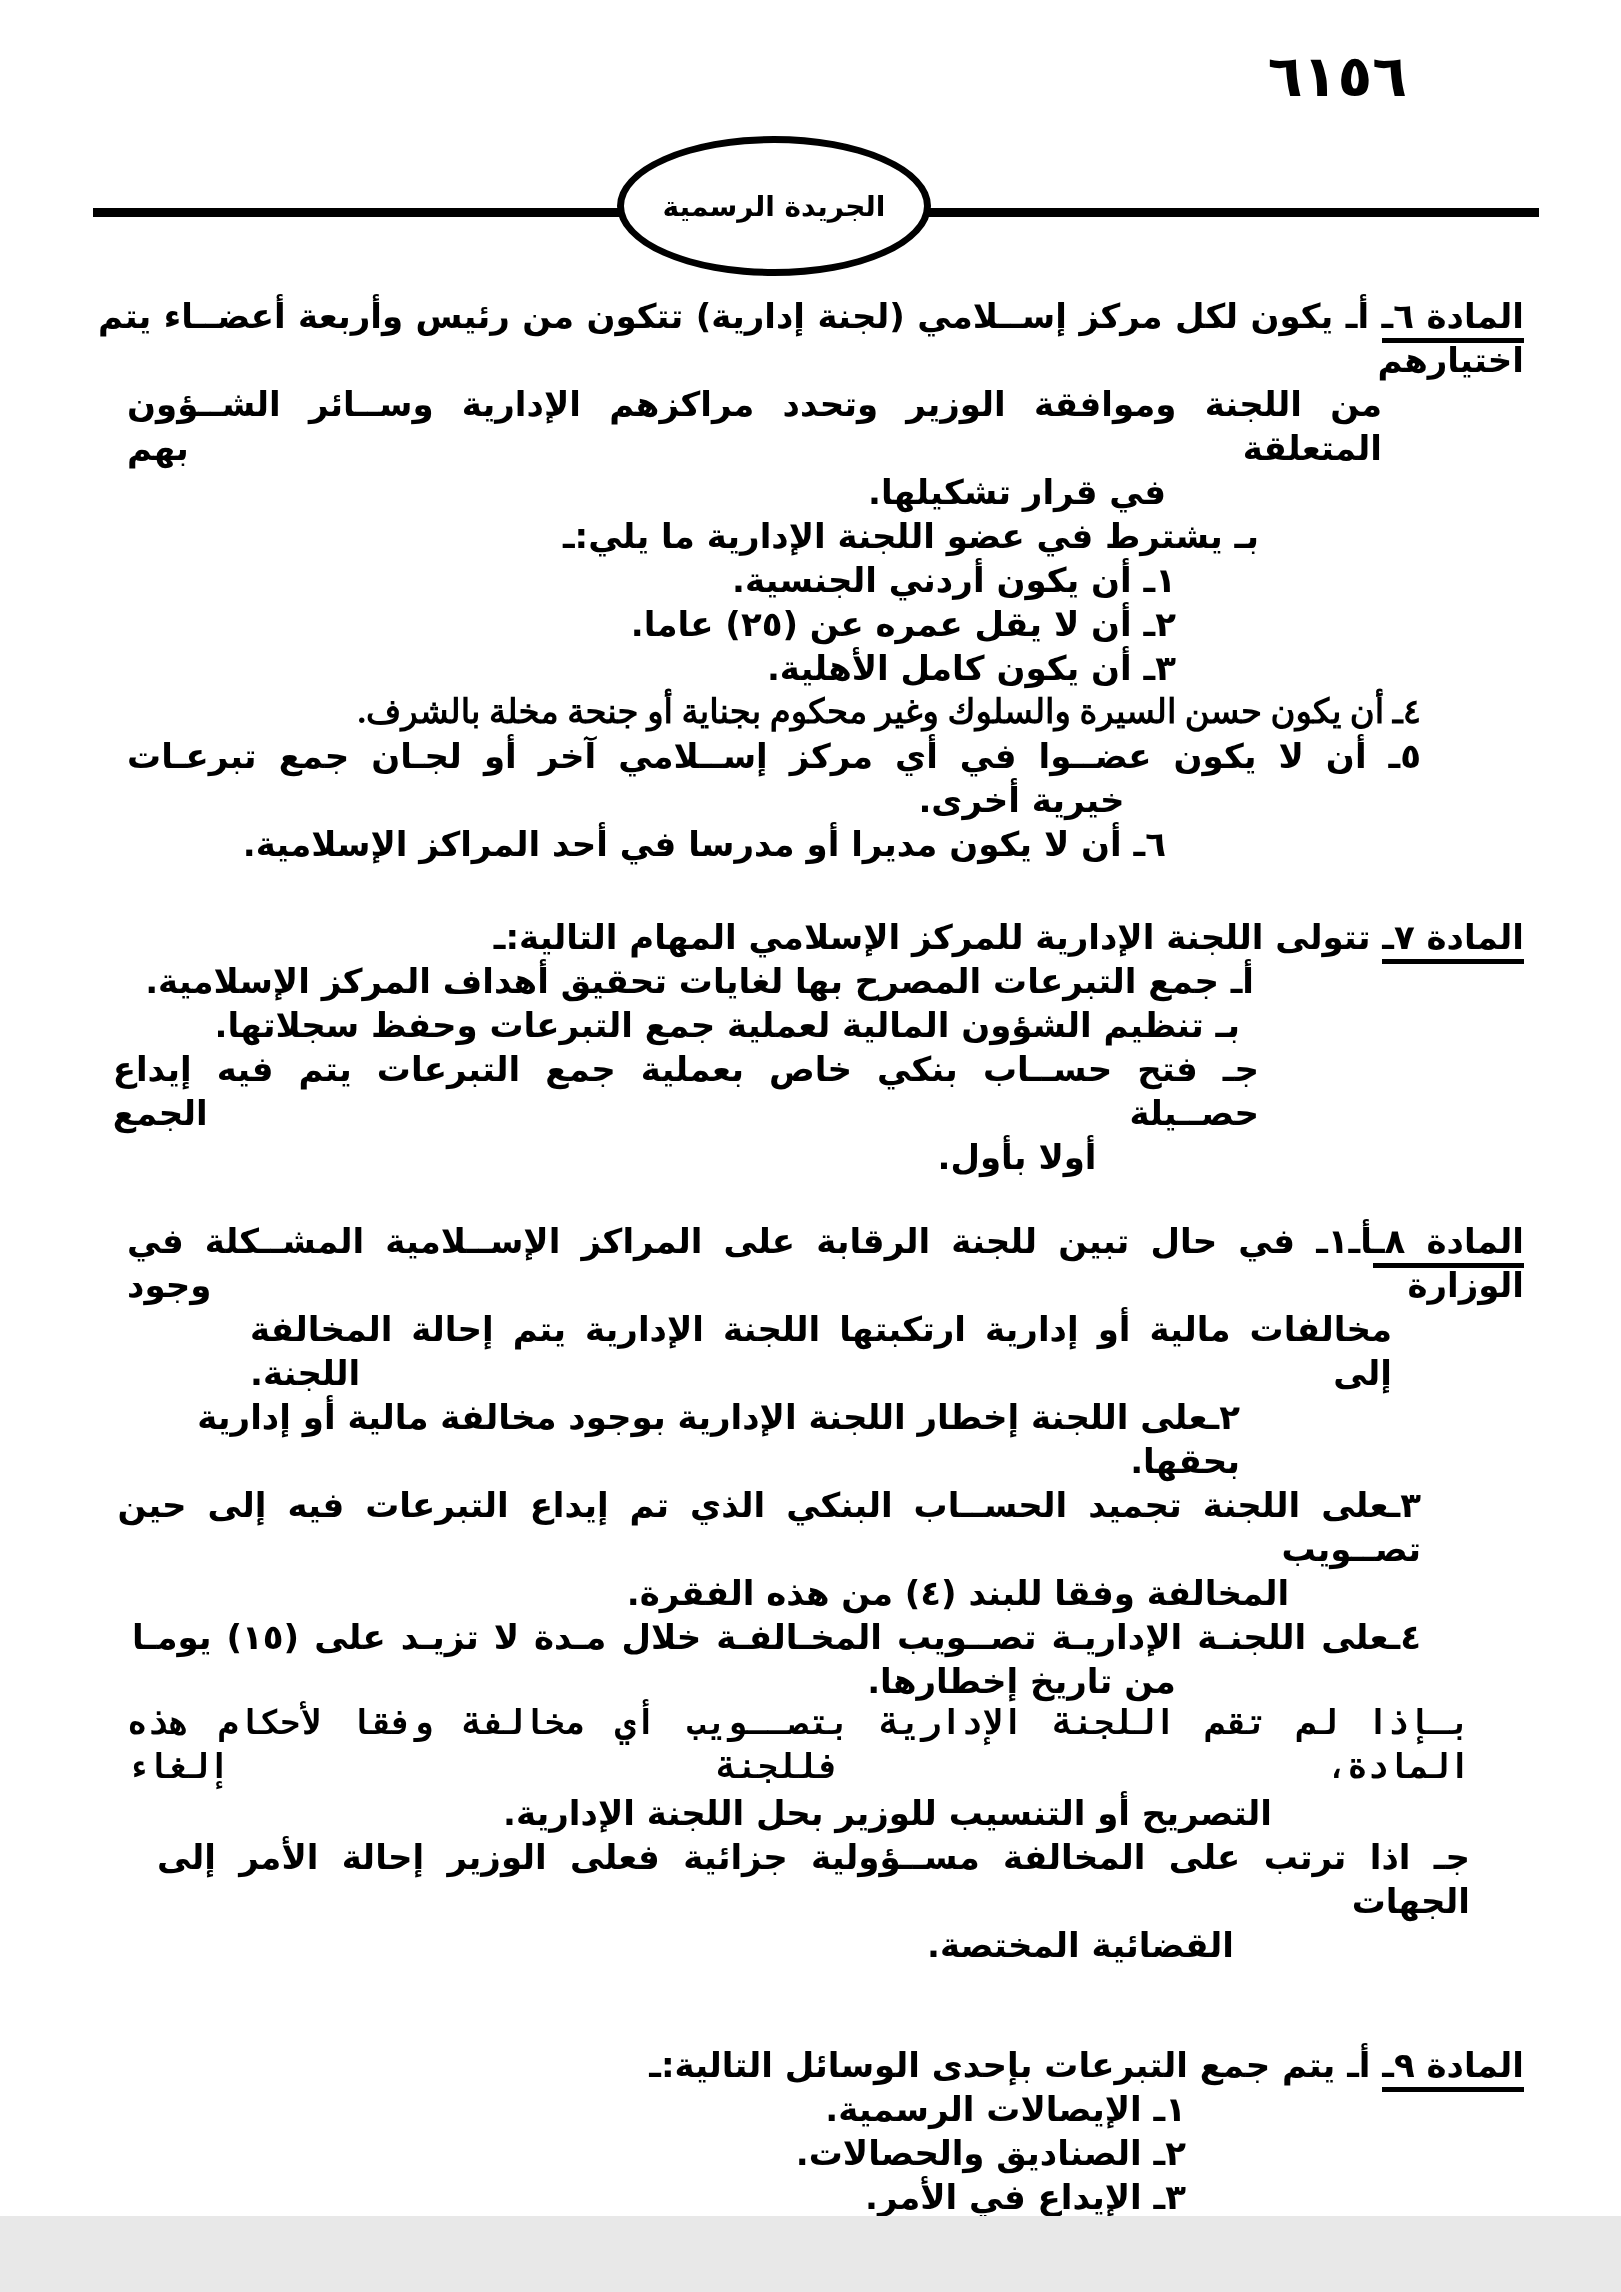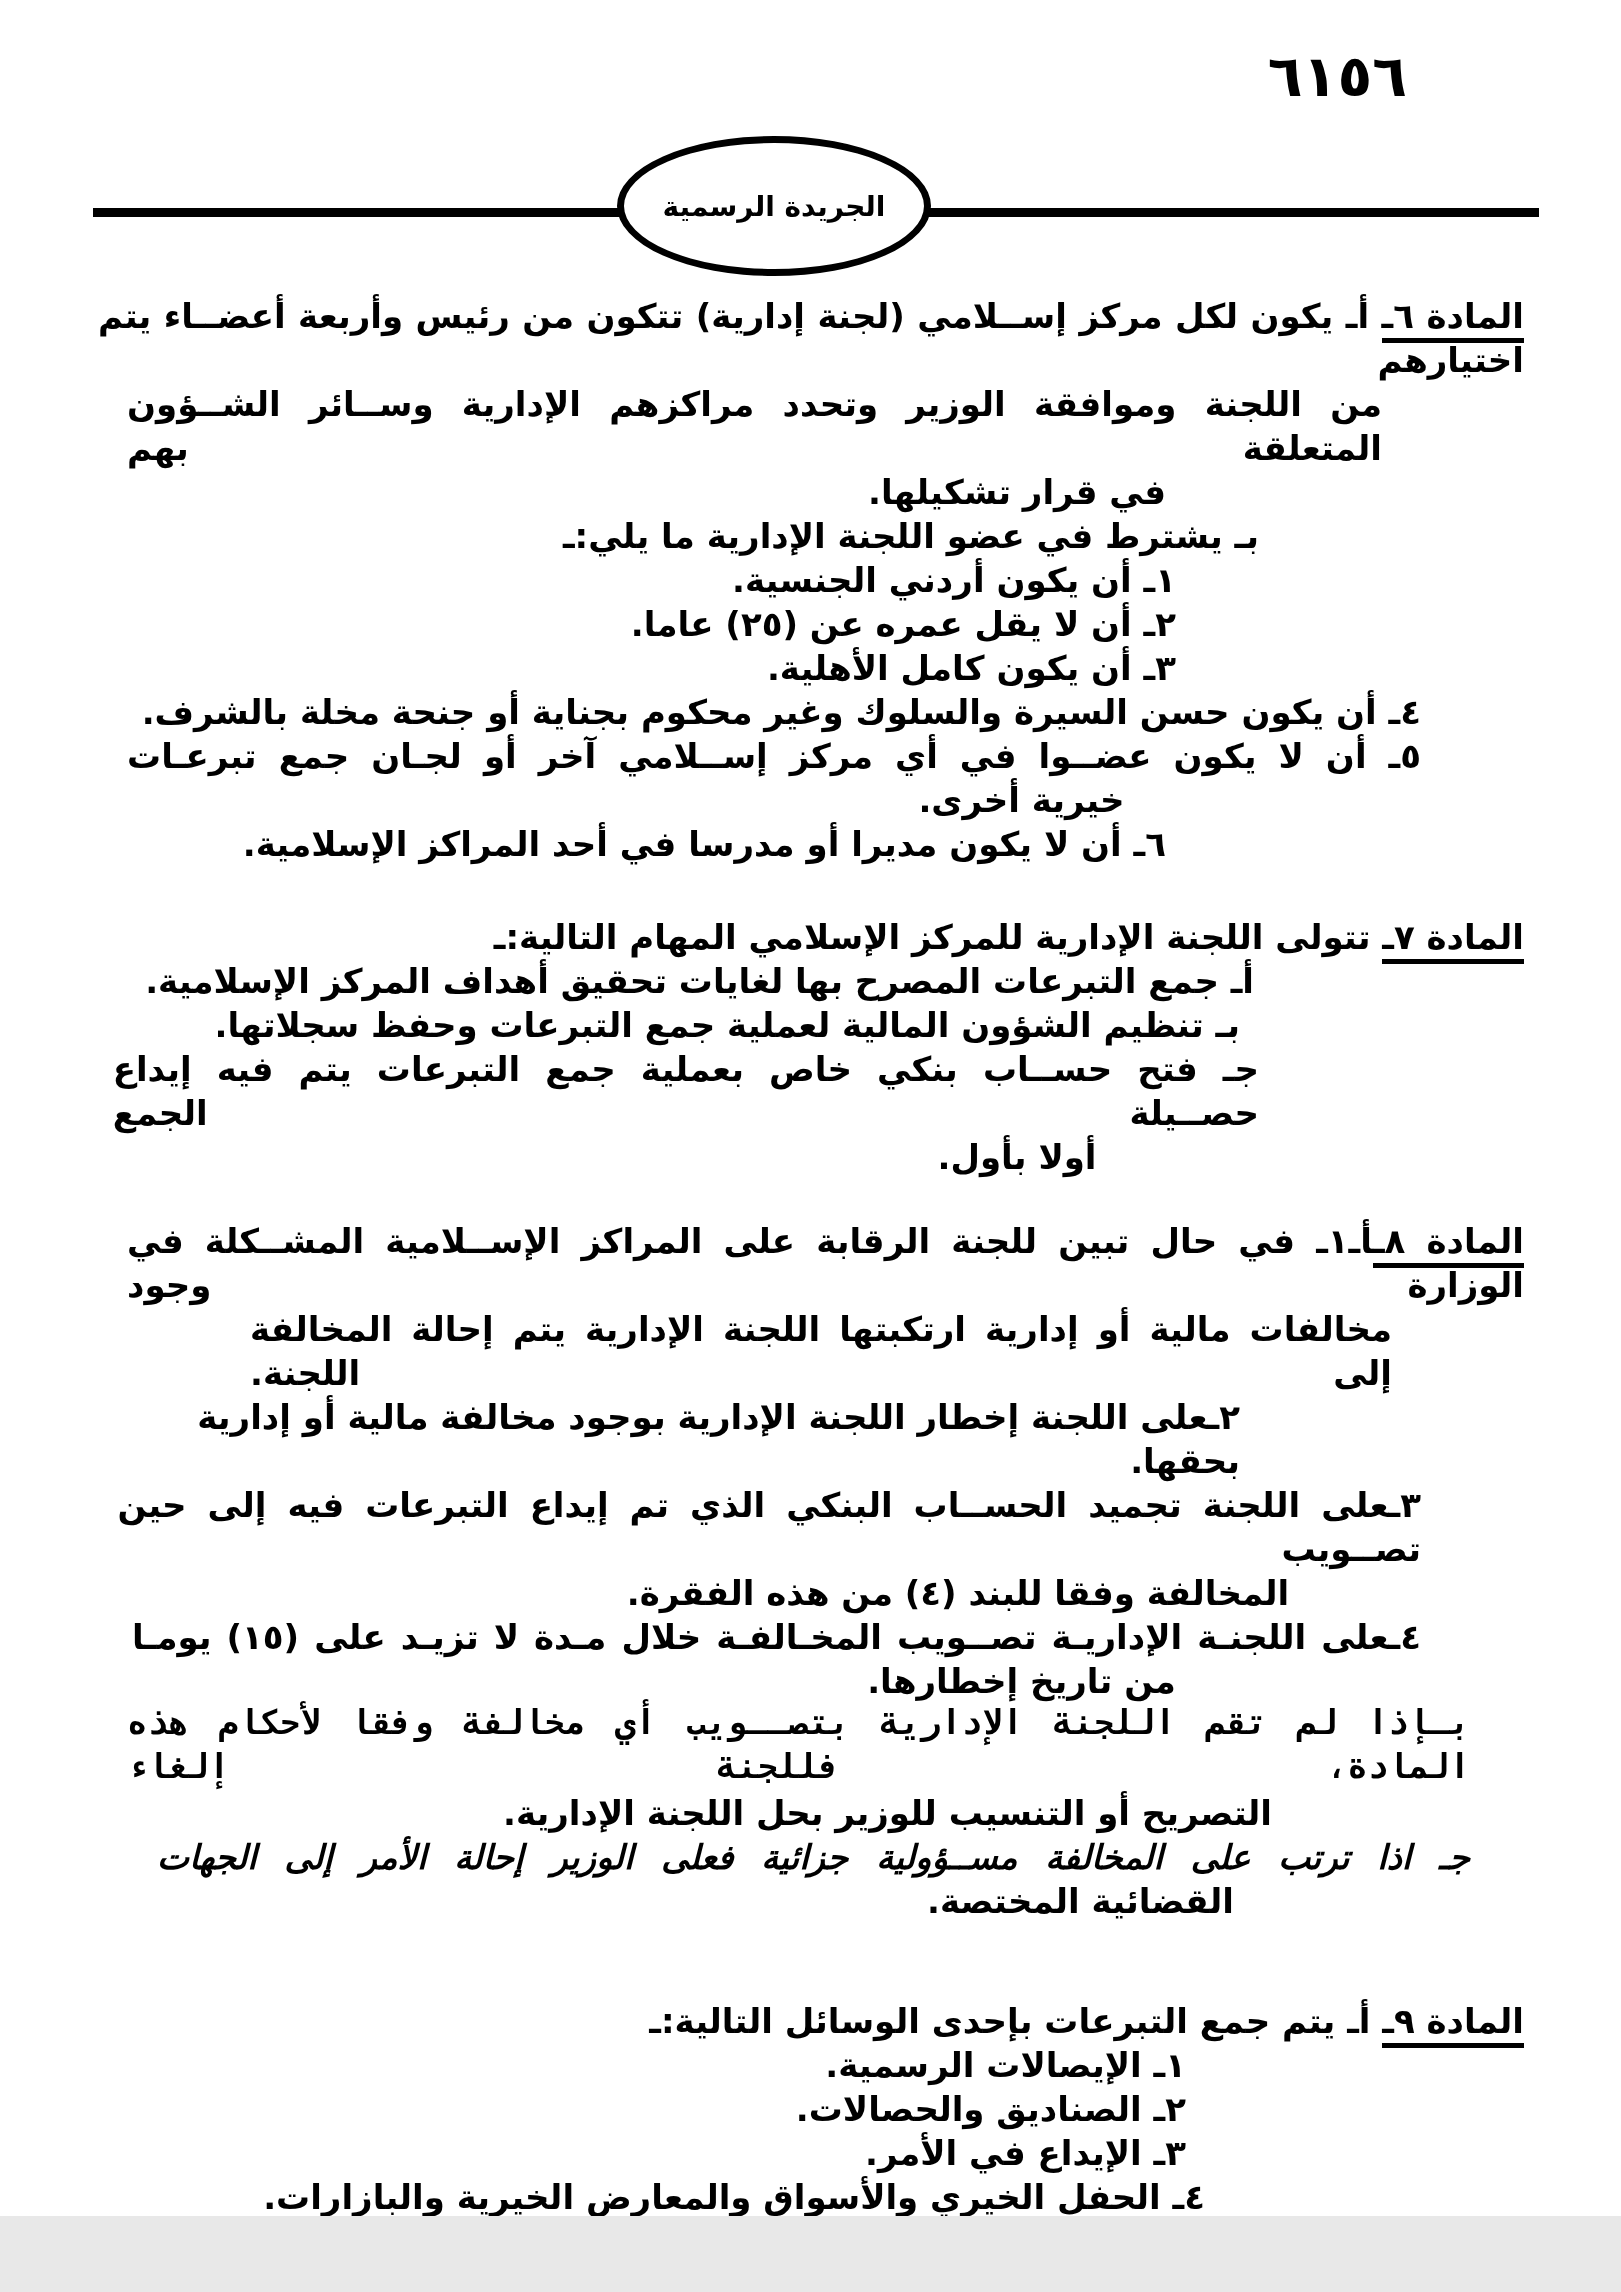--- a/index.html
+++ b/index.html
@@ -78,21 +78,21 @@
     <div class="art art-6">
       <div class="ln jf">
         <span class="lbl">المادة ٦ـ</span><span> أـ يكون لكل مركز إســلامي (لجنة إدارية) تتكون من رئيس وأربعة أعضــاء يتم اختيارهم</span>
       </div>
       <div class="ln jf" style="padding-right:142px;padding-left:29px;">من اللجنة وموافقة الوزير وتحدد مراكزهم الإدارية وســائر الشــؤون المتعلقة بهم</div>
       <div class="ln ctr" style="padding-left:412px;">في قرار تشكيلها.</div>
       <div class="ln" style="padding-right:265px;">بـ يشترط في عضو اللجنة الإدارية ما يلي:ـ</div>
       <div class="ln" style="padding-right:348px;">١ـ أن يكون أردني الجنسية.</div>
       <div class="ln" style="padding-right:348px;">٢ـ أن لا يقل عمره عن (٢٥) عاما.</div>
       <div class="ln" style="padding-right:348px;">٣ـ أن يكون كامل الأهلية.</div>
-      <div class="ln" style="padding-right:103px;">٤ـ أن يكون حسن السيرة والسلوك وغير محكوم بجناية أو جنحة مخلة بالشرف.</div>
+      <div class="ln" style="padding-right:103px;font-family:Liberation Serif, serif;">٤ـ أن يكون حسن السيرة والسلوك وغير محكوم بجناية أو جنحة مخلة بالشرف.</div>
       <div class="ln jf" style="padding-right:103px;padding-left:29px;">٥ـ أن لا يكون عضــوا في أي مركز إســلامي آخر أو لجـان جمع تبرعـات</div>
       <div class="ln ctr" style="padding-left:421px;">خيرية أخرى.</div>
       <div class="ln" style="padding-right:358px;">٦ـ أن لا يكون مديرا أو مدرسا في أحد المراكز الإسلامية.</div>
     </div>
 
     <div class="art art-7">
       <div class="ln">
         <span class="lbl">المادة ٧ـ</span><span> تتولى اللجنة الإدارية للمركز الإسلامي المهام التالية:ـ</span>
       </div>
       <div class="ln" style="padding-right:270px;">أـ جمع التبرعات المصرح بها لغايات تحقيق أهداف المركز الإسلامية.</div>
@@ -106,21 +106,21 @@
         <span class="lbl">المادة ٨ـ</span><span>أـ١ـ في حال تبين للجنة الرقابة على المراكز الإســلامية المشــكلة في الوزارة وجود</span>
       </div>
       <div class="ln jf" style="padding-right:132px;padding-left:152px;">مخالفات مالية أو إدارية ارتكبتها اللجنة الإدارية يتم إحالة المخالفة إلى اللجنة.</div>
       <div class="ln" style="padding-right:284px;">٢ـعلى اللجنة إخطار اللجنة الإدارية بوجود مخالفة مالية أو إدارية بحقها.</div>
       <div class="ln jf" style="padding-right:103px;padding-left:19.6px;">٣ـعلى اللجنة تجميد الحســاب البنكي الذي تم إيداع التبرعات فيه إلى حين تصــويب</div>
       <div class="ln ctr" style="padding-left:294px;">المخالفة وفقا للبند (٤) من هذه الفقرة.</div>
       <div class="ln jf" style="padding-right:103px;padding-left:34px;">٤ـعلى اللجنـة الإداريـة تصــويب المخـالفـة خلال مـدة لا تزيـد على (١٥) يومـا</div>
       <div class="ln ctr" style="padding-left:421px;">من تاريخ إخطارها.</div>
       <div class="ln jf" style="padding-right:54px;padding-left:29px;font-family:Liberation Mono, monospace;">بـإذا لم تقم اللجنة الإدارية بتصــويب أي مخالفة وفقا لأحكام هذه المادة، فللجنة إلغاء</div>
       <div class="ln ctr" style="padding-left:153px;">التصريح أو التنسيب للوزير بحل اللجنة الإدارية.</div>
-      <div class="ln jf" style="padding-right:54px;padding-left:59px;font-style:italic;">جـ اذا ترتب على المخالفة مســؤولية جزائية فعلى الوزير إحالة الأمر إلى الجهات</div>
+      <div class="ln jf" style="padding-right:54px;padding-left:59px;">جـ اذا ترتب على المخالفة مســؤولية جزائية فعلى الوزير إحالة الأمر إلى الجهات</div>
       <div class="ln ctr" style="padding-left:539px;">القضائية المختصة.</div>
     </div>
 
     <div class="art art-9">
       <div class="ln">
         <span class="lbl">المادة ٩ـ</span><span> أـ يتم جمع التبرعات بإحدى الوسائل التالية:ـ</span>
       </div>
       <div class="ln" style="padding-right:338px;">١ـ الإيصالات الرسمية.</div>
       <div class="ln" style="padding-right:338px;">٢ـ الصناديق والحصالات.</div>
       <div class="ln" style="padding-right:338px;">٣ـ الإيداع في الأمر.</div>

